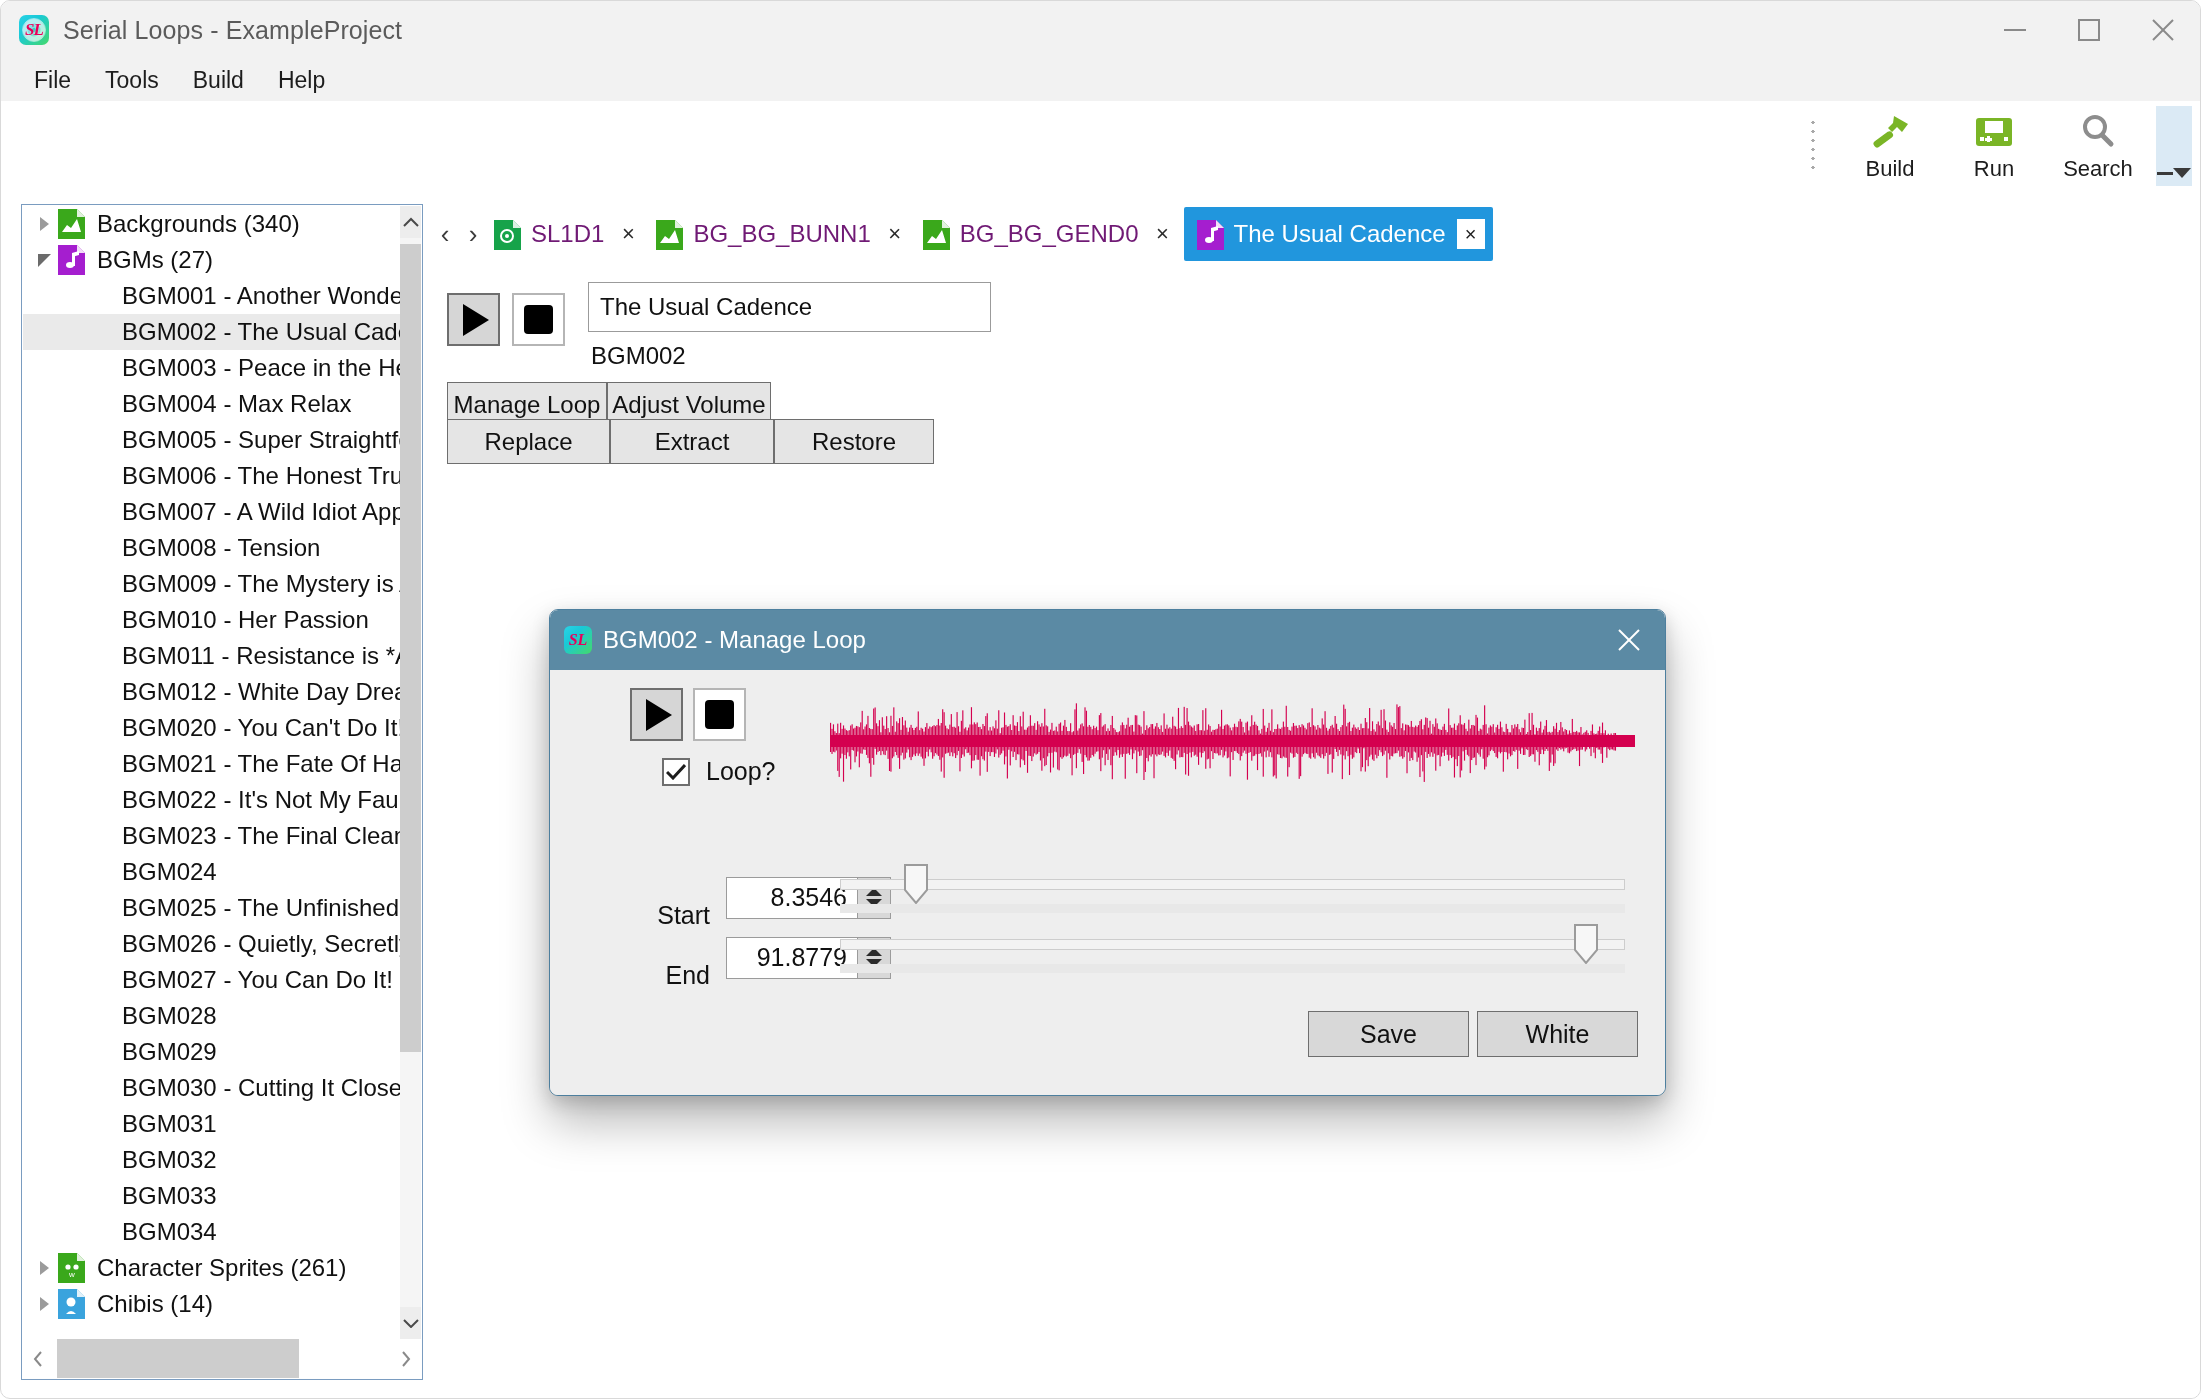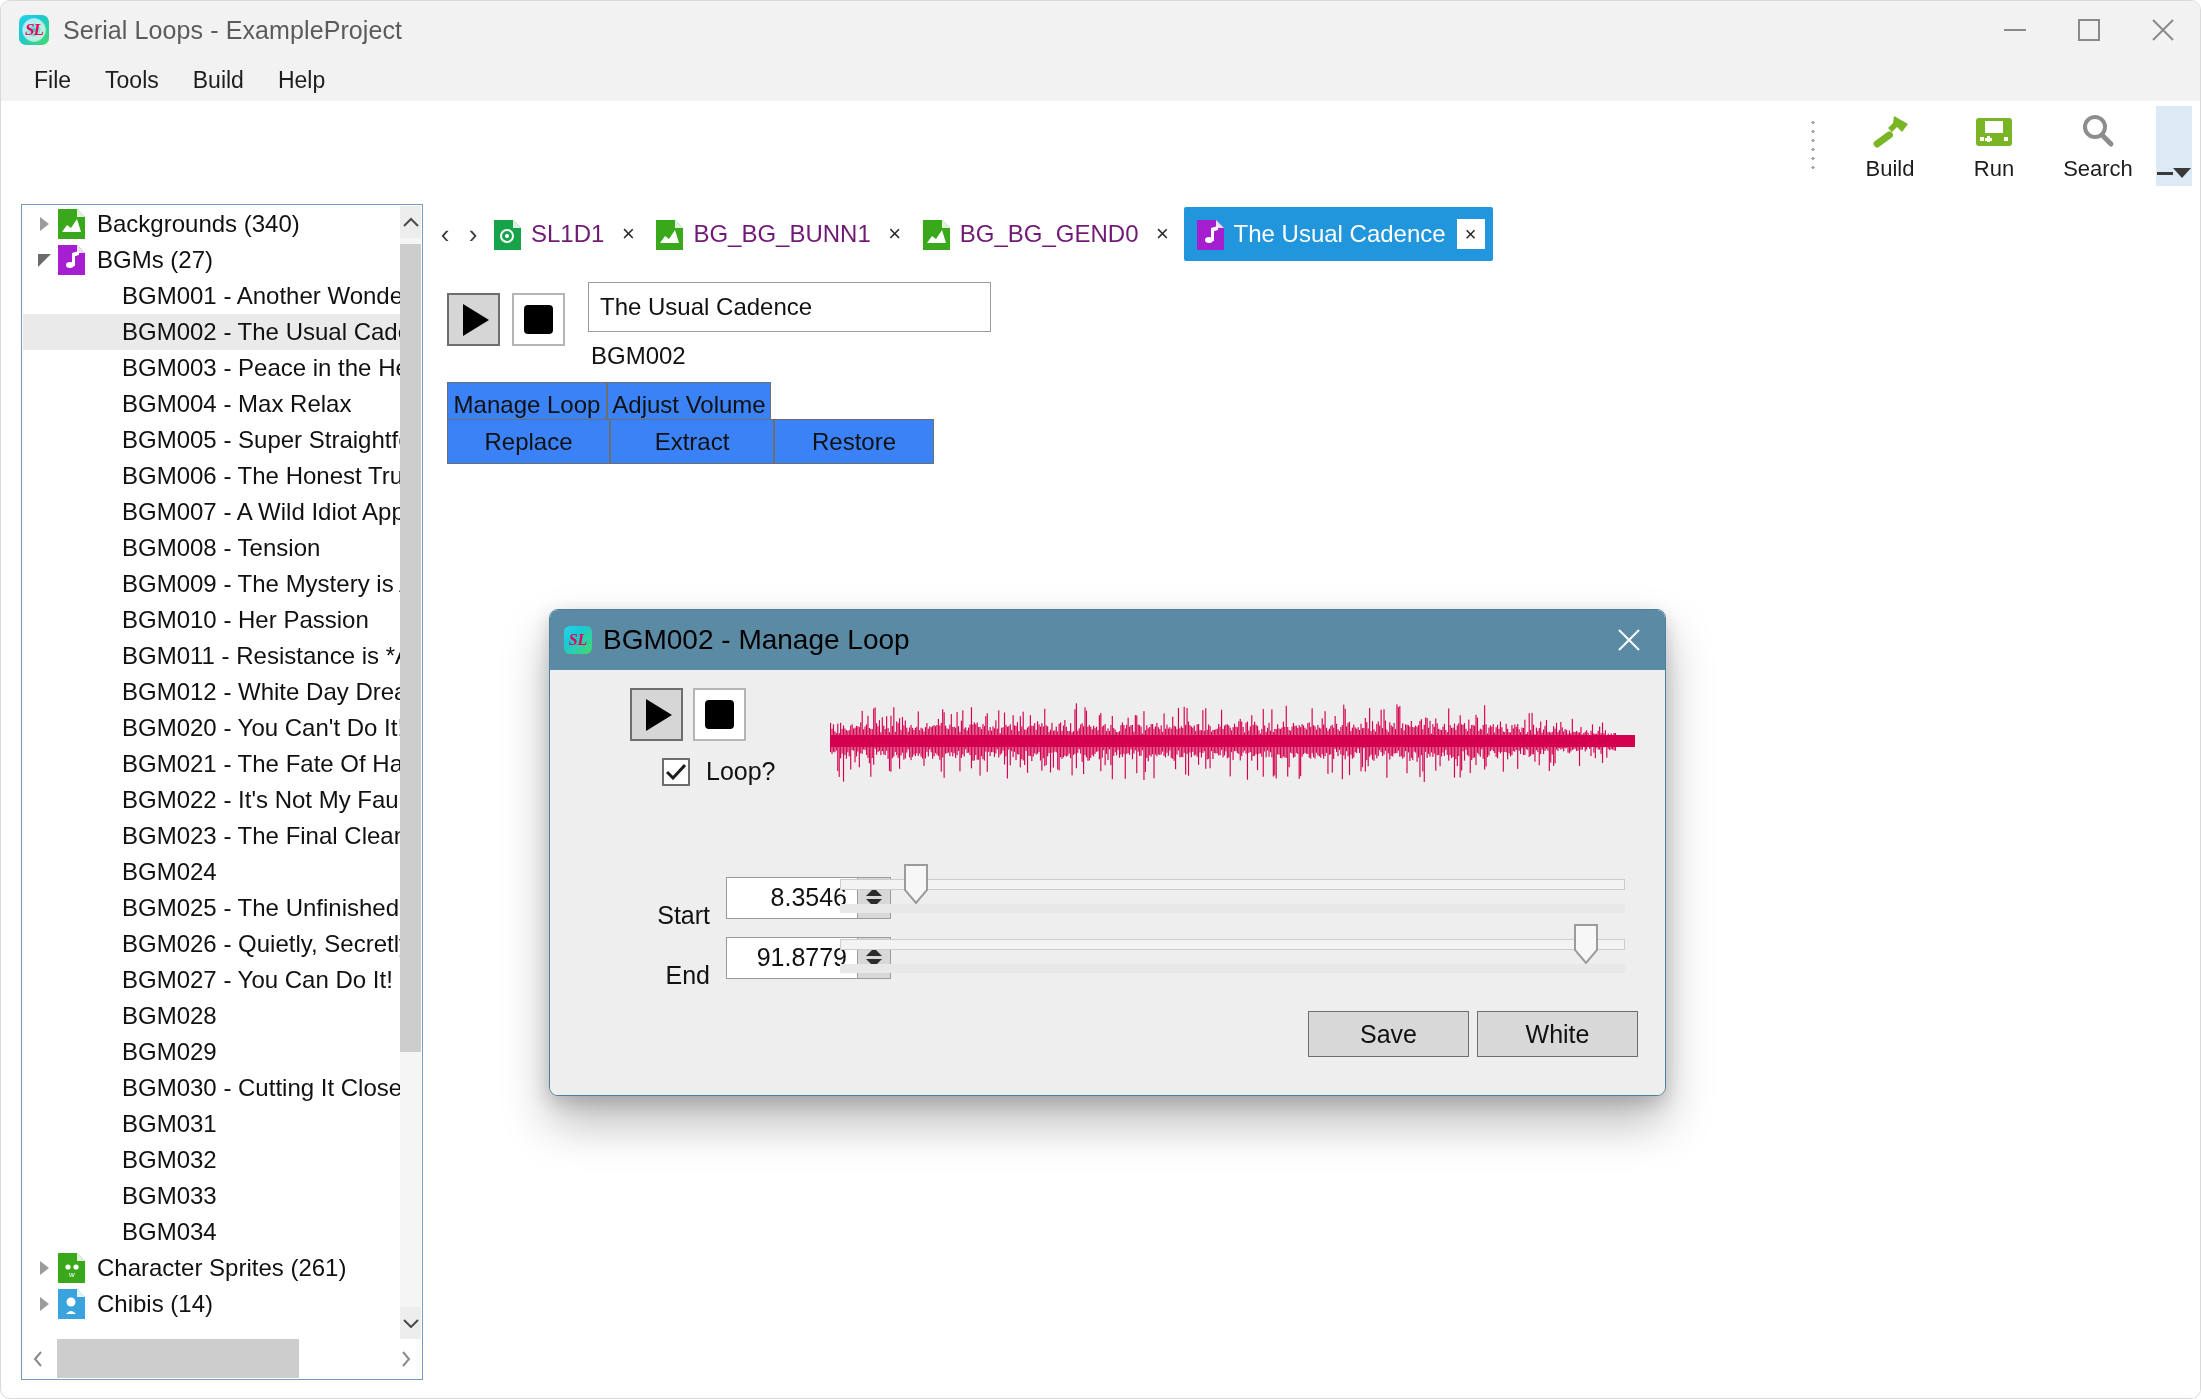--- a/index.html
+++ b/index.html
@@ -184,21 +184,21 @@
     position:absolute;left:157px;top:9px;width:403px;height:50px;
     background:#ffffff;border:1px solid #9b9b9b;box-sizing:border-box;
     display:flex;align-items:center;padding-left:11px;
     font-size:24px;color:#111;
   }
   .bgm-id{position:absolute;left:160px;top:69px;font-size:24px;color:#111;}
   .btnrow{position:absolute;left:16px;display:flex;}
   .btnrow.r1{top:109px;}
   .btnrow.r2{top:146px;border-radius:13px;}
   .btn{
-    height:45px;border:1px solid #6e6e6e;background:#3b82f6;box-sizing:border-box;
+    height:45px;border:1px solid #6e6e6e;background:#e5e5e5;box-sizing:border-box;
     display:flex;align-items:center;justify-content:center;
     font-size:24px;color:#111;
   }
   .btn.manage{width:160px;}
   .btn.volume{width:164px;}
   .btn.replace{width:163px;}
   .btn.extract{width:164px;}
   .btn.restore{width:160px;}
 
   
@@ -215,21 +215,21 @@
   .dlg-icon{
     width:28px;height:28px;margin-left:14px;margin-right:11px;border-radius:6px;
     background:linear-gradient(135deg,#2ad3e6 0%,#19c9d8 35%,#45d96a 100%);
     position:relative;flex:none;overflow:hidden;
   }
   .dlg-icon .sl{
     position:absolute;inset:0;display:flex;align-items:center;justify-content:center;
     color:#e8005a;font-weight:bold;font-size:16px;
     font-family:"Liberation Serif", serif;font-style:italic;
   }
-  .dlg-titletext{font-size:28px;color:#000000;}
+  .dlg-titletext{font-size:24px;color:#ffffff;}
   .dlg-close{
     position:absolute;right:0;top:0;width:72px;height:60px;
     display:flex;align-items:center;justify-content:center;
   }
   .dlg-body{position:absolute;left:0;top:60px;right:0;bottom:0;background:#eeeeee;}
   .dlg-transport{position:absolute;left:80px;top:18px;display:flex;gap:10px;}
   .loop-wrap{position:absolute;left:112px;top:87px;display:flex;align-items:center;gap:16px;}
   .cbox{
     width:28px;height:28px;background:#ffffff;border:2px solid #6e6e6e;
     box-sizing:border-box;display:flex;align-items:center;justify-content:center;

